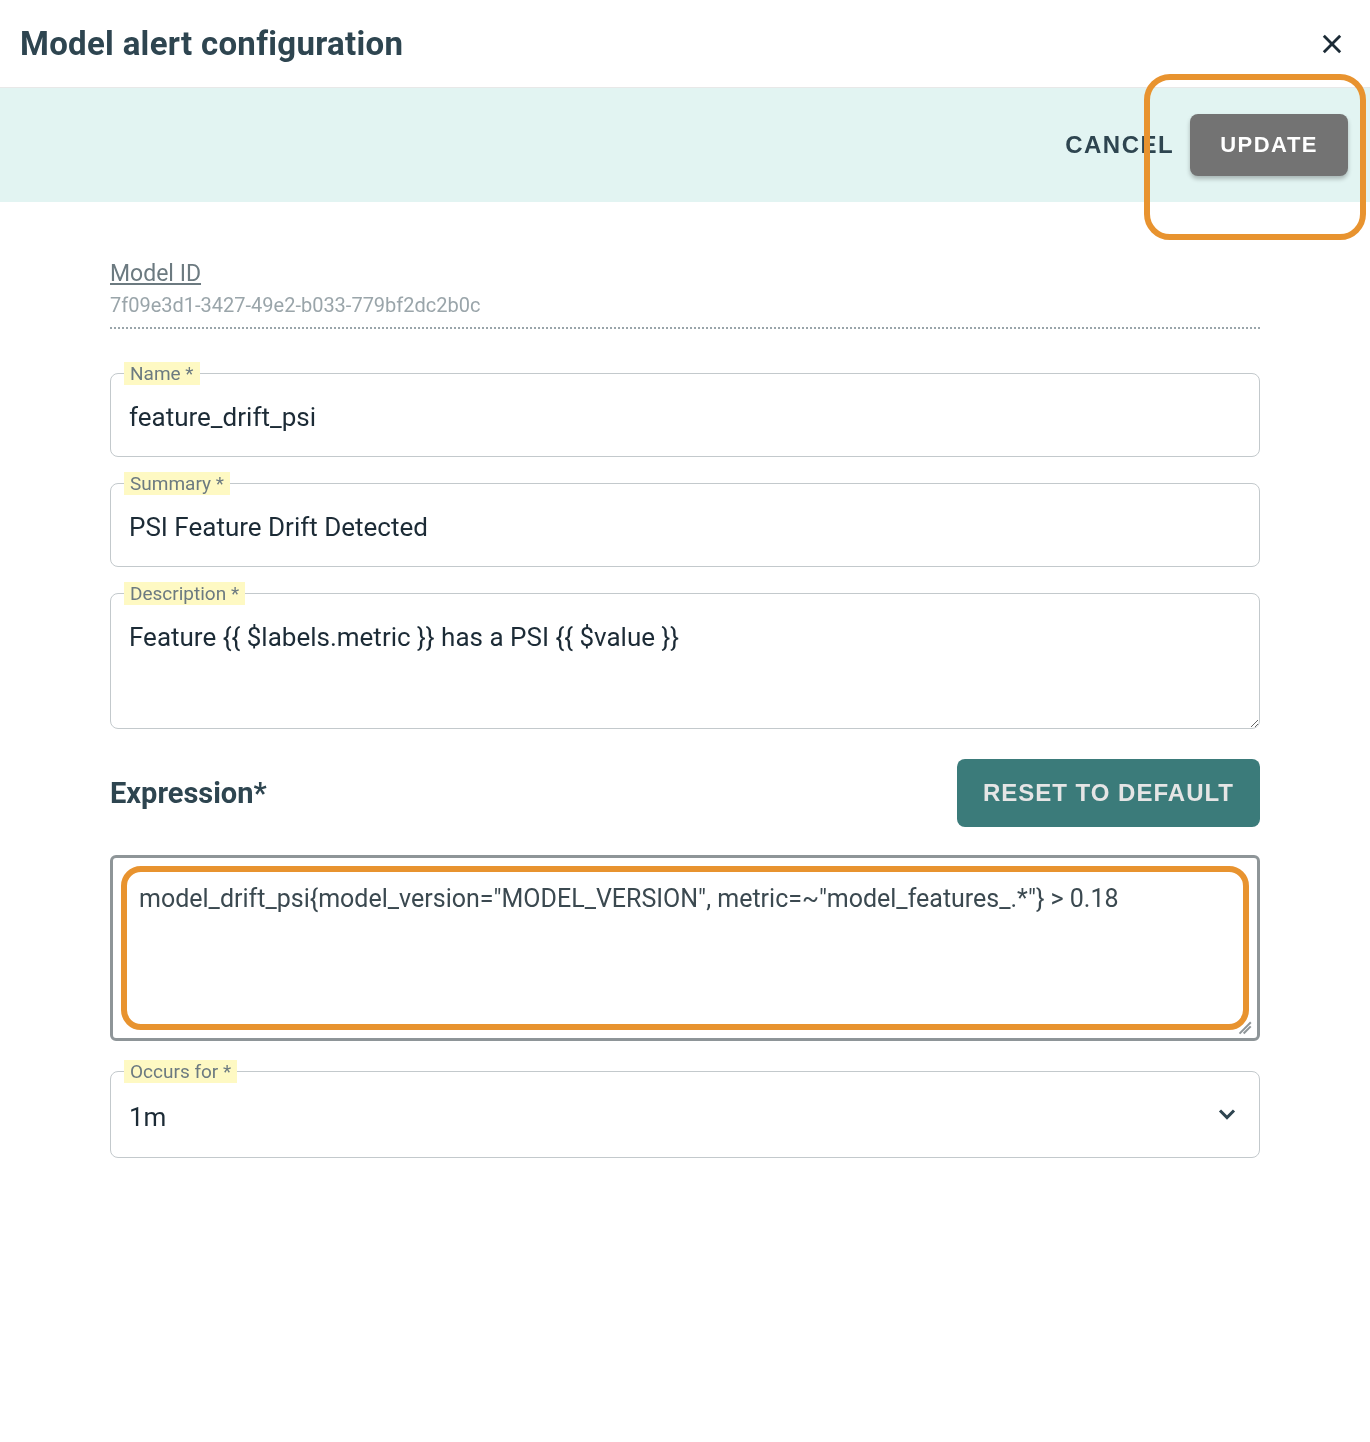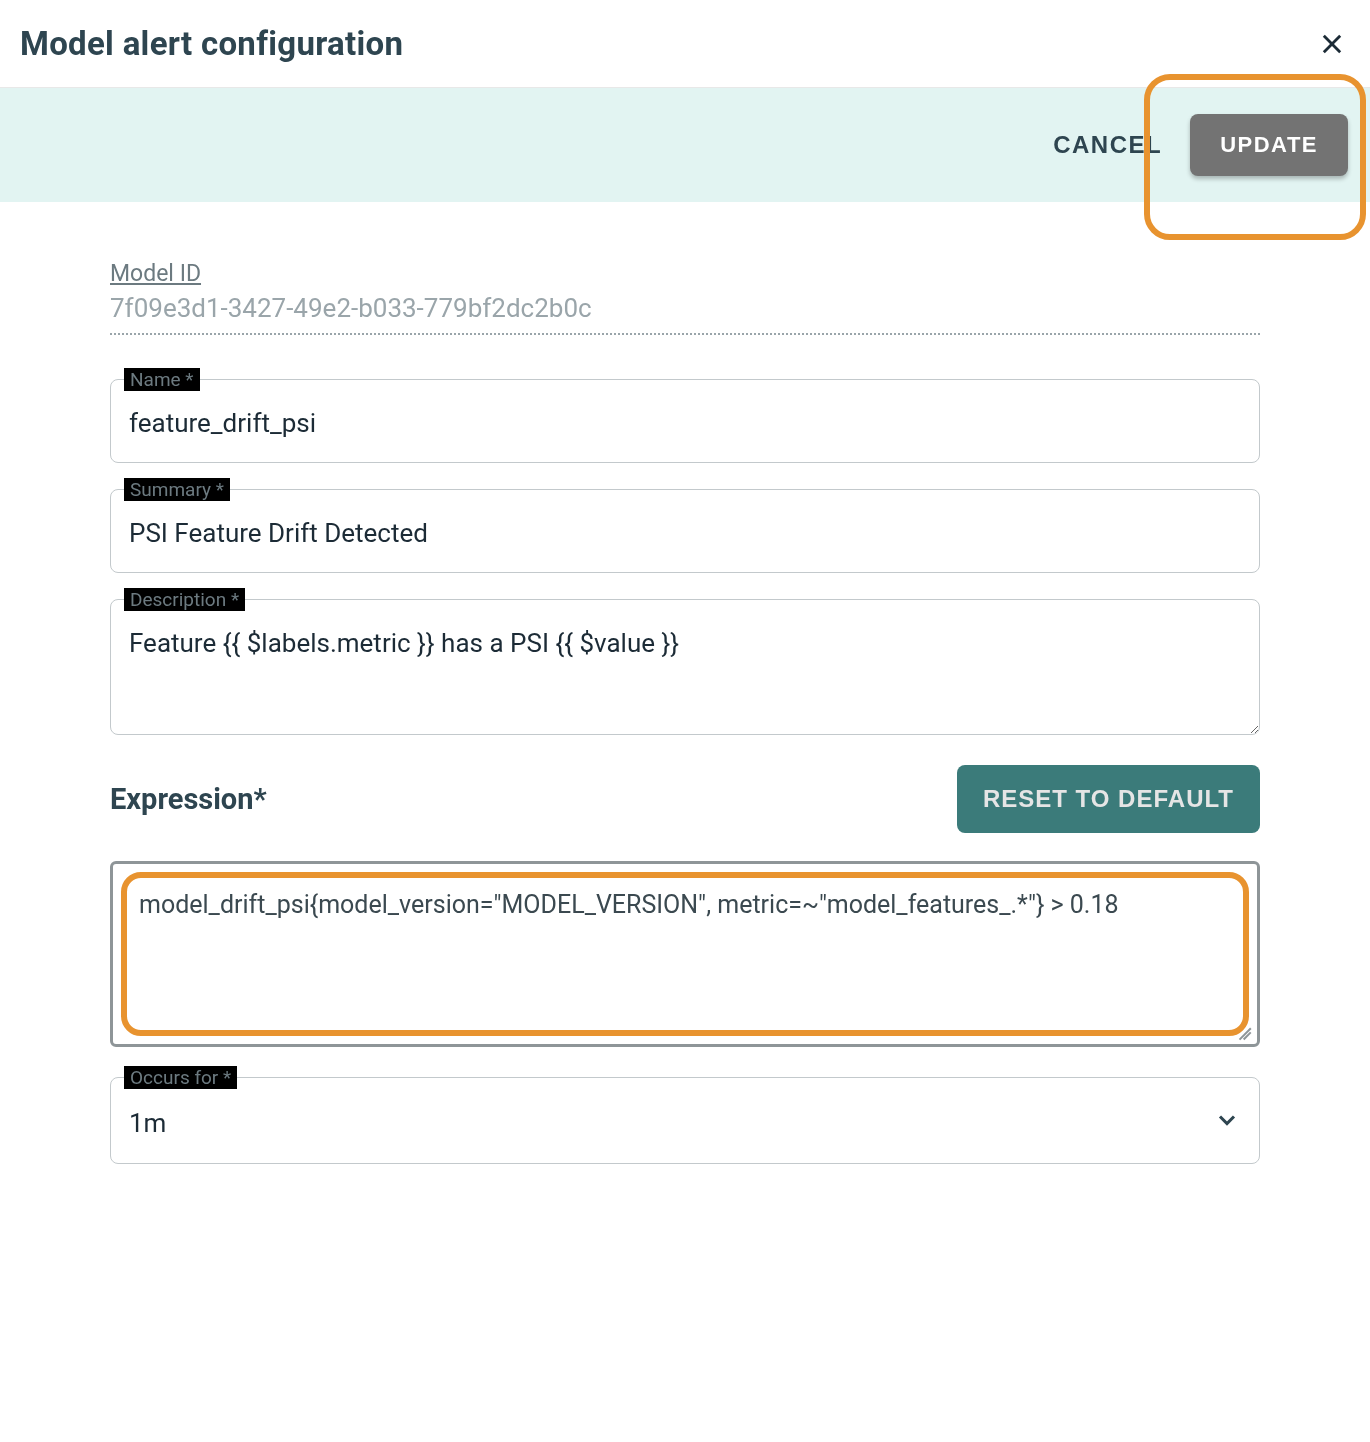--- a/index.html
+++ b/index.html
@@ -40,21 +40,21 @@
     height: 28px;
     stroke: #1c2b36;
     stroke-width: 2.4;
   }
   .action-bar {
     background: #e2f4f2;
     padding: 26px 22px 26px 22px;
     display: flex;
     justify-content: flex-end;
     align-items: center;
-    gap: 28px;
+    gap: 16px;
     position: relative;
   }
   .cancel-btn {
     background: none;
     border: none;
     font-size: 24px;
     font-weight: 700;
     letter-spacing: 1.5px;
     color: #2e4550;
     cursor: pointer;
@@ -87,34 +87,34 @@
   .model-id-block {
     margin-bottom: 44px;
   }
   .model-id-label {
     font-size: 23px;
     color: #6c7a80;
     margin-bottom: 6px;
     text-decoration: underline;
   }
   .model-id-value {
-    font-size: 26px;
+    font-size: 20px;
     color: #9aa5aa;
     padding-bottom: 10px;
     border-bottom: 2px dotted #9aa5aa;
   }
   .field {
     position: relative;
     margin-bottom: 26px;
   }
   .field .legend {
     position: absolute;
     top: -11px;
     left: 14px;
-    background: #000000;
+    background: #fef9c3;
     padding: 0 6px;
     font-size: 19px;
     color: #6c7a80;
   }
   .field input[type="text"],
   .field textarea,
   .field .select-box {
     width: 100%;
     border: 1.5px solid #c3c9cc;
     border-radius: 8px;

